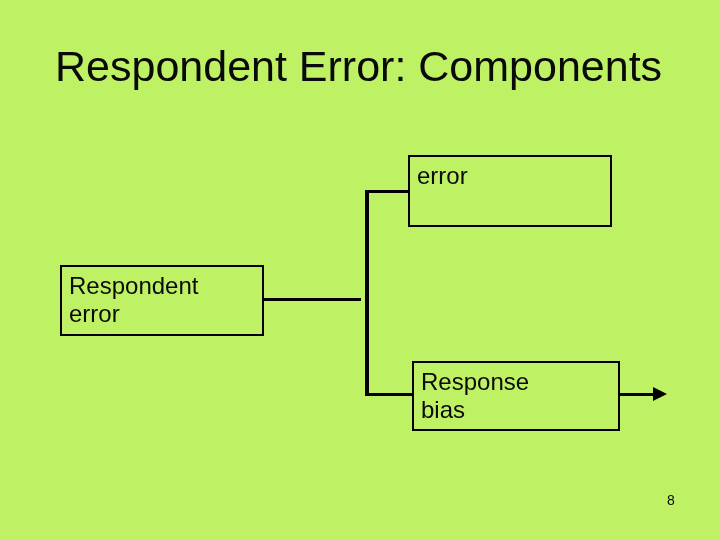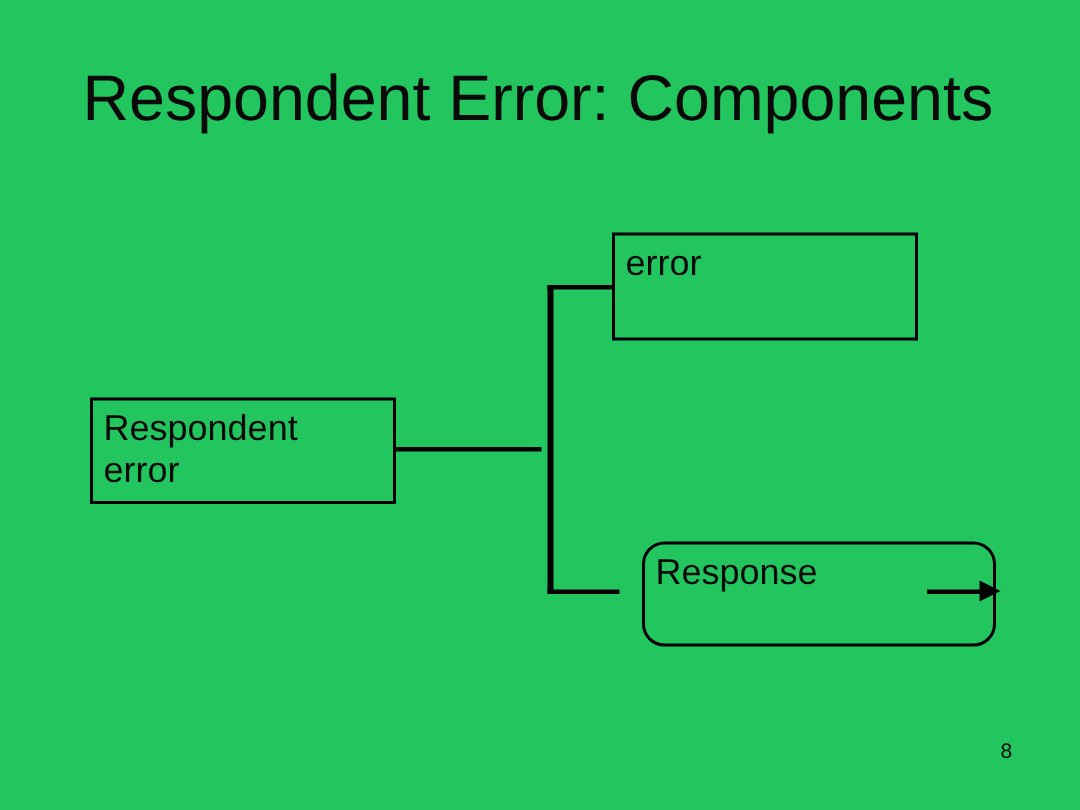--- a/index.html
+++ b/index.html
@@ -2,21 +2,21 @@
 <html><head>
 <meta charset="utf-8">
 <style>
   html, body { margin: 0; padding: 0; }
   body { font-family: "Liberation Sans", "DejaVu Sans", sans-serif; }
 
   .slide {
     position: relative;
     width: 720px;
     height: 540px;
-    background: #22c55e;
+    background: #bef264;
     overflow: hidden;
     color: #0a0a0a;
   }
 
   .slide-title {
     position: absolute;
     left: 55px;
     top: 45px;
     font-size: 43px;
     font-weight: 400;
@@ -34,21 +34,21 @@
     background: transparent;
     padding: 5px 6px 0 7px;
     font-size: 24px;
     line-height: 28px;
     color: #0a0a0a;
   }
   .node .line { display: block; white-space: nowrap; }
 
   #box-nonresponse { left: 408px; top: 155px; width: 204px; height: 72px; }
   #box-respondent  { left: 60px;  top: 265px; width: 204px; height: 71px; }
-  #box-response-bias { left: 428px; top: 361px; width: 236px; height: 70px; border-radius: 15px; }
+  #box-response-bias { left: 412px; top: 361px; width: 208px; height: 70px; }
 
   .conn { position: absolute; background: #000; }
   #conn-feeder      { left: 264px; top: 298px; width: 97px;  height: 3px; }
   #conn-trunk       { left: 365px; top: 190px; width: 4px;   height: 206px; }
   #conn-branch-top  { left: 365px; top: 190px; width: 44px;  height: 3px; }
   #conn-branch-bot  { left: 365px; top: 393px; width: 48px;  height: 3px; }
   #conn-exit        { left: 618px; top: 393px; width: 37px;  height: 3px; }
 
   .arrowhead-right {
     position: absolute;
@@ -88,17 +88,18 @@
     <span class="line">error</span>
   </div>
 
   <div class="node" id="box-respondent">
     <span class="line">Respondent</span>
     <span class="line">error</span>
   </div>
 
   <div class="node" id="box-response-bias">
     <span class="line">Response</span>
+    <span class="line">bias</span>
   </div>
 
   <div class="page-number">8</div>
 
 </div>
 
 </body></html>

